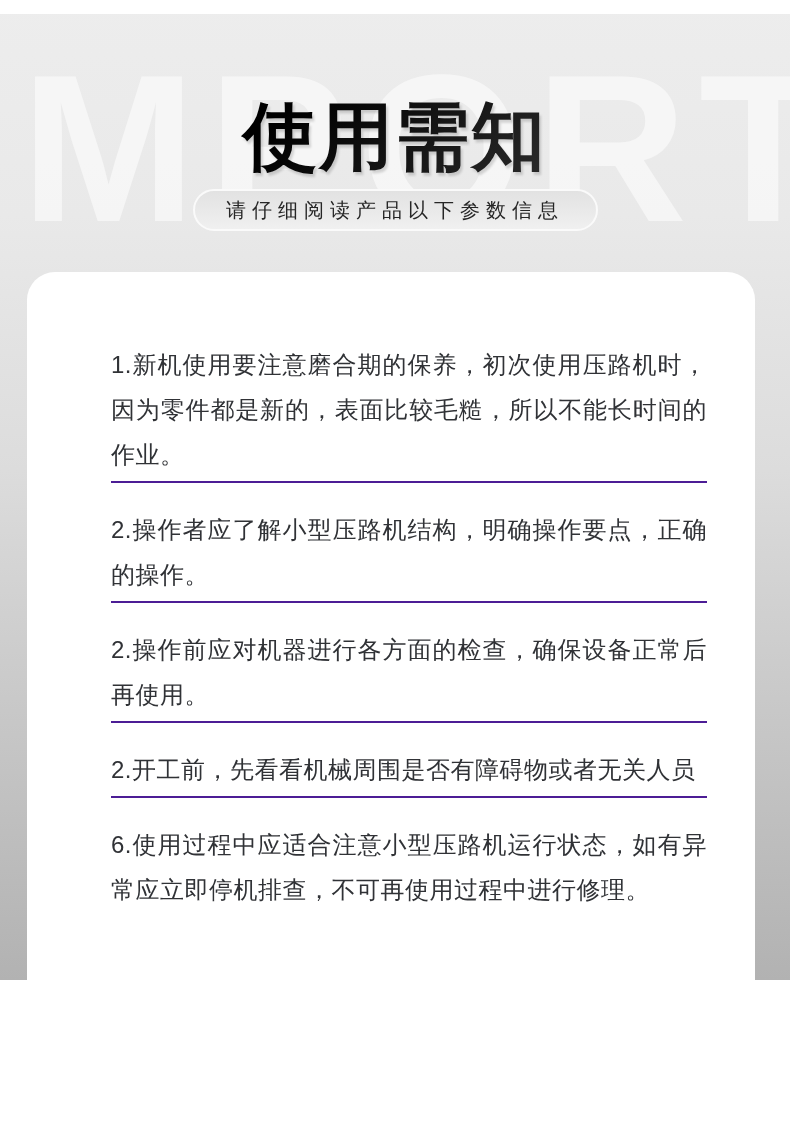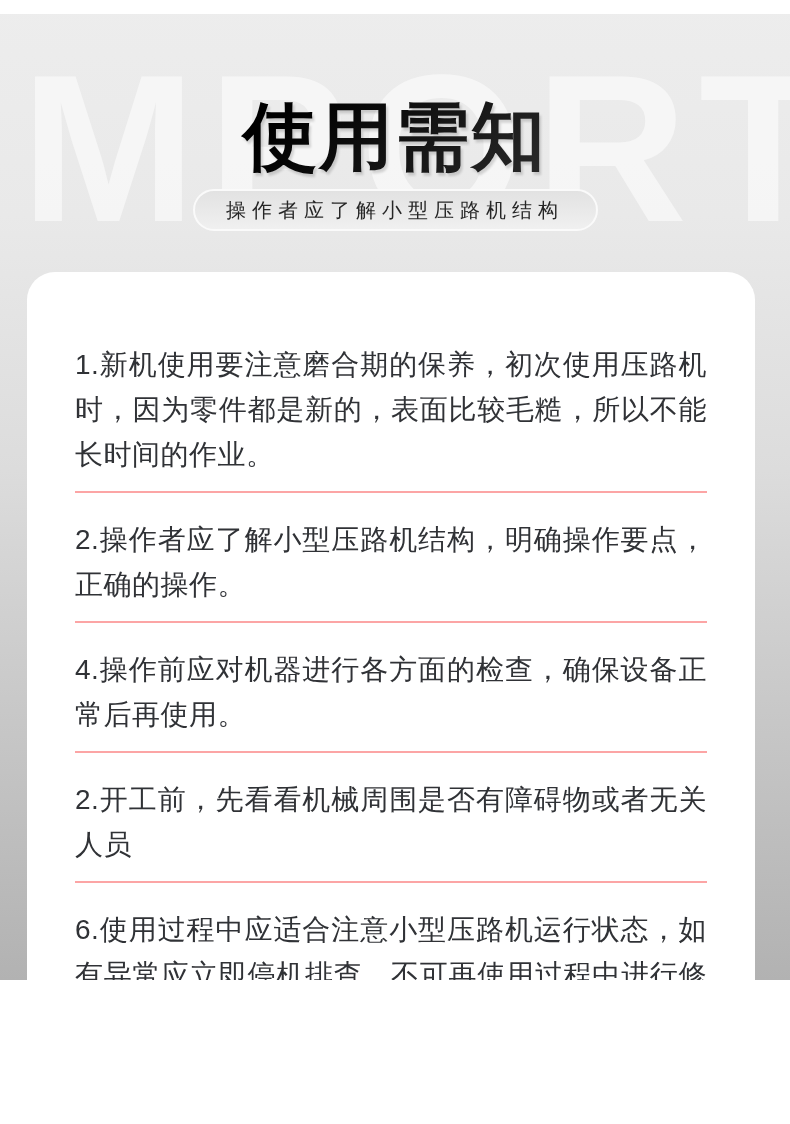--- a/index.html
+++ b/index.html
@@ -95,51 +95,52 @@
     background: #ffffff;
     border-radius: 28px;
     padding: 30px 48px 0 48px;
     z-index: 3;
     overflow: hidden;
   }
 
   .notice-list { width: 100%; }
 
   .notice-item {
-    padding: 24px 0 14px 0;
-    font-size: 28px;
+    padding: 24px 0 4px 0;
+    font-size: 24px;
     line-height: 45px;
     color: #303236;
     letter-spacing: 0.5px;
     text-align: justify;
+    margin-left: 36px;
   }
 
   .notice-item:first-child { padding-top: 40px; }
 
-  .notice-item + .notice-item { border-top: 2px solid #fca5a5; }
+  .notice-item + .notice-item { border-top: 2px solid #4c1d95; }
 </style>
 </head>
 <body>
 
 <div class="page">
 
   <div class="top-strip"></div>
 
   <div class="watermark">IMPORT</div>
 
   <div class="header">
     <div class="page-title">使用需知</div>
     <div class="subtitle-pill">
-      <span class="subtitle-text">操作者应了解小型压路机结构</span>
+      <span class="subtitle-text">请仔细阅读产品以下参数信息</span>
     </div>
   </div>
 
   <div class="card">
     <div class="notice-list">
         <div class="notice-item">1.新机使用要注意磨合期的保养，初次使用压路机时，因为零件都是新的，表面比较毛糙，所以不能长时间的作业。</div>
         <div class="notice-item">2.操作者应了解小型压路机结构，明确操作要点，正确的操作。</div>
-        <div class="notice-item">4.操作前应对机器进行各方面的检查，确保设备正常后再使用。</div>
+        <div class="notice-item">2.操作前应对机器进行各方面的检查，确保设备正常后再使用。</div>
         <div class="notice-item">2.开工前，先看看机械周围是否有障碍物或者无关人员</div>
         <div class="notice-item">6.使用过程中应适合注意小型压路机运行状态，如有异常应立即停机排查，不可再使用过程中进行修理。</div>
       </div>
   </div>
 
 </div>
 
 </body></html>

